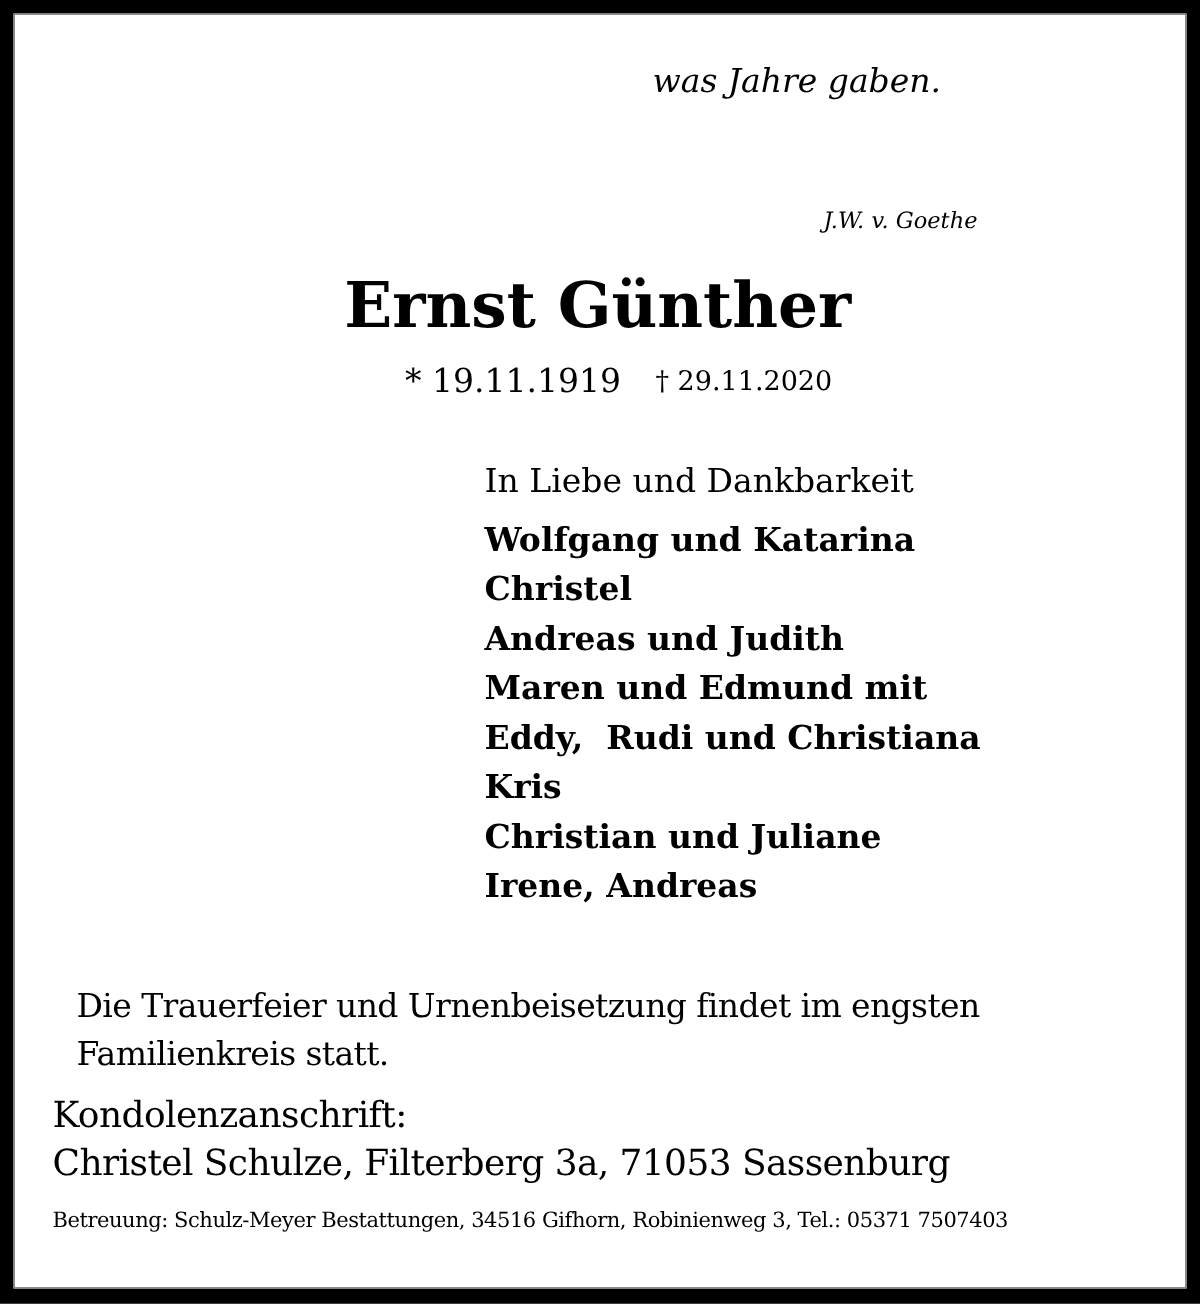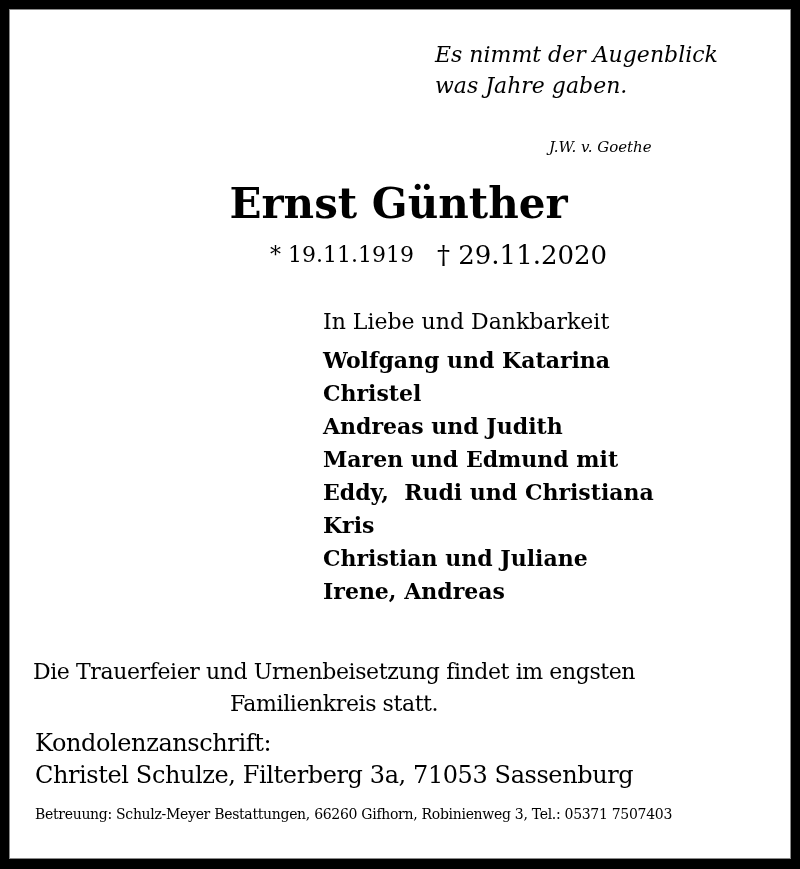--- a/index.html
+++ b/index.html
@@ -55,44 +55,43 @@
     .birth {
       left: 217px;
       top: 231px;
       font-size: 22px;
       line-height: 30px;
       margin-left: 44px;
     }
     .death {
       left: 428px;
       top: 231px;
-      font-size: 26px;
+      font-size: 18px;
       line-height: 30px;
     }
     .dedication {
       left: 314px;
       top: 298px;
       font-size: 22px;
       line-height: 30px;
     }
     .mourners {
       left: 314px;
       top: 335px;
       font-weight: bold;
       font-size: 22px;
       line-height: 33px;
     }
     .mourners div { white-space: pre; }
     .notice {
-      left: 24px;
+      left: 42px;
       top: 647px;
       font-size: 22px;
       line-height: 32px;
       letter-spacing: -0.4px;
-      text-align: center;
     }
     .address {
       left: 26px;
       top: 718px;
       font-size: 24px;
       line-height: 32px;
       letter-spacing: -0.4px;
     }
     .footer {
       left: 26px;
@@ -101,21 +100,20 @@
       line-height: 20px;
       letter-spacing: -0.3px;
     }
   </style>
 </head>
 <body>
 
 <div class="frame">
 
   <div class="abs quote">
-    <div>Es nimmt der Augenblick</div>
     <div>was Jahre gaben.</div>
   </div>
   <div class="abs quote-author">J.W. v. Goethe</div>
 
   <div class="abs name">Ernst Günther</div>
   <div class="abs birth">* 19.11.1919</div>
   <div class="abs death">† 29.11.2020</div>
 
   <div class="abs mourners">
     <div>Wolfgang und Katarina</div>
@@ -133,14 +131,14 @@
   <div class="abs notice">
     <div>Die Trauerfeier und Urnenbeisetzung findet im engsten</div>
     <div>Familienkreis statt.</div>
   </div>
 
   <div class="abs address">
     <div>Kondolenzanschrift:</div>
     <div>Christel Schulze, Filterberg 3a, 71053 Sassenburg</div>
   </div>
 
-  <div class="abs footer">Betreuung: Schulz-Meyer Bestattungen, 66260 Gifhorn, Robinienweg 3, Tel.: 05371 7507403</div>
+  <div class="abs footer">Betreuung: Schulz-Meyer Bestattungen, 34516 Gifhorn, Robinienweg 3, Tel.: 05371 7507403</div>
 </div>
 
 </body></html>

